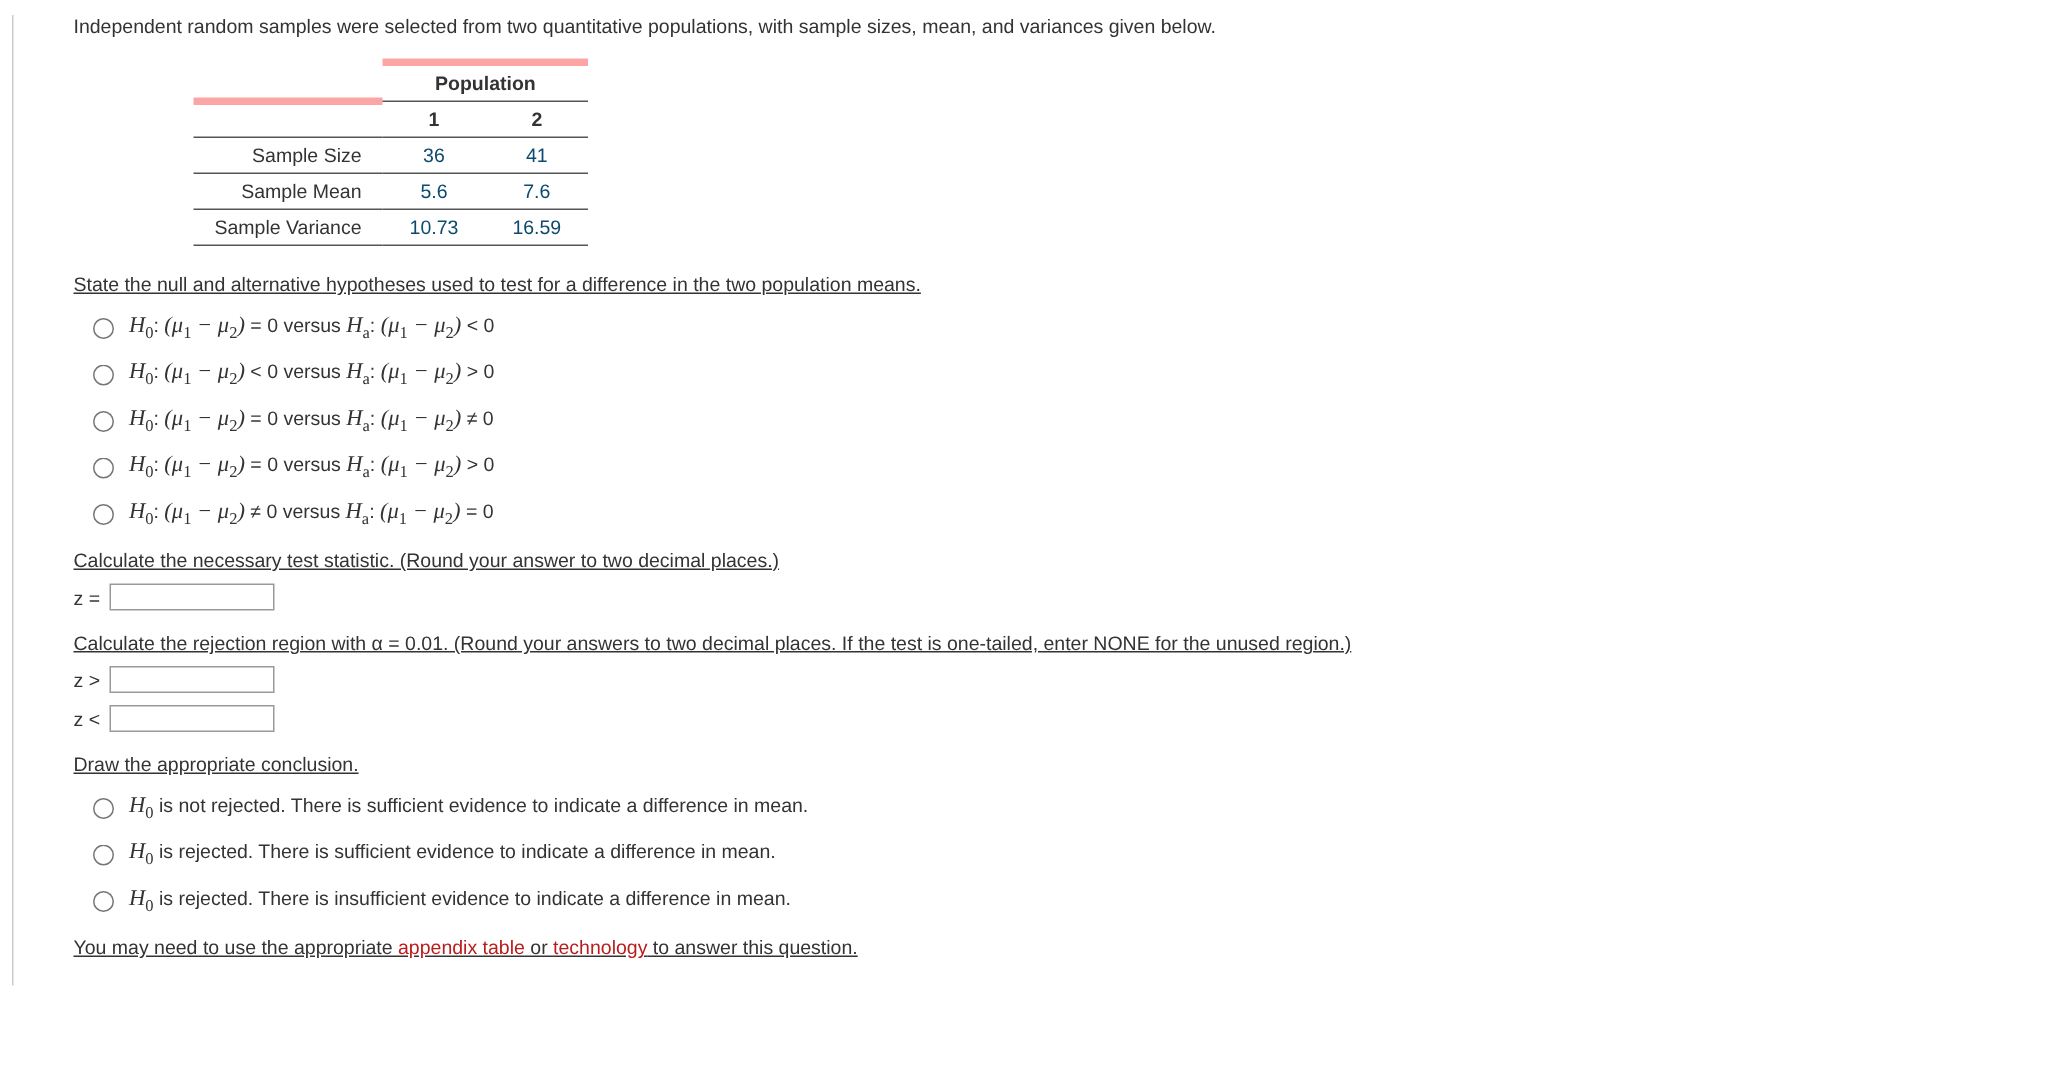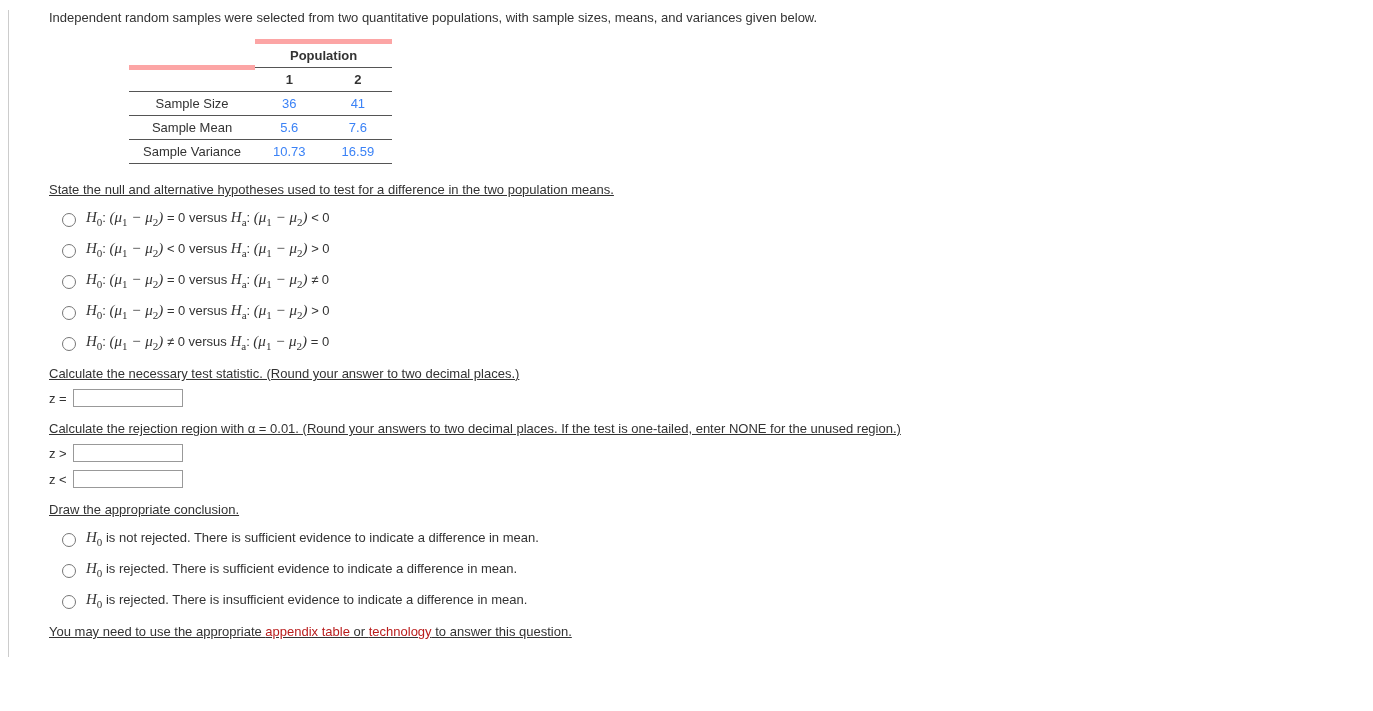--- a/index.html
+++ b/index.html
@@ -20,29 +20,29 @@
   .data-table {
     border-collapse: collapse;
     margin: 8px 0 18px 80px;
   }
   .data-table th, .data-table td {
     padding: 4px 18px;
     text-align: center;
     font-weight: normal;
   }
   .data-table .hd { font-weight: bold; }
-  .data-table .rowlabel { text-align: center; padding-left: 14px; padding-right: 14px; }
+  .data-table .rowlabel { text-align: right; padding-left: 14px; padding-right: 14px; }
   .top-border { border-top: 5px solid #fca5a5; margin-top: 36px; }
   .bot-border { border-bottom: 1px solid #555; }
-  .val { color: #3b82f6; }
+  .val { color: #0c4a6e; }
   .section { margin: 14px 0 8px 0; text-decoration: underline; }
   .options { margin: 6px 0 6px 8px; }
   .option-row {
     display: flex;
-    align-items: center;
+    align-items: flex-start;
     margin: 12px 0;
   }
   .option-row input[type=radio] {
     width: 14px; height: 14px;
     margin-right: 10px;
   }
   .option-row .lbl { font-family: Arial, sans-serif; }
   .math { font-family: "Times New Roman", serif; font-style: italic; font-size: 15px; }
   sub { font-size: 11px; vertical-align: sub; font-style: normal;}
   .input-row {
@@ -59,21 +59,21 @@
     background: #fff;
   }
   a.link { color: #b91c1c; text-decoration: none; }
   .muexpr { white-space: nowrap; }
 </style>
 </head>
 <body>
 
 <div class="question">
 
-  <div class="prompt">Independent random samples were selected from two quantitative populations, with sample sizes, means, and variances given below.</div>
+  <div class="prompt">Independent random samples were selected from two quantitative populations, with sample sizes, mean, and variances given below.</div>
 
   <table class="data-table">
     <tbody>
         <tr>
       <td class=""></td>
       <td class="hd top-border bot-border" colspan="2">Population</td>
     </tr>
     <tr>
       <td class="top-border bot-border"></td>
       <td class="hd bot-border">1</td>

